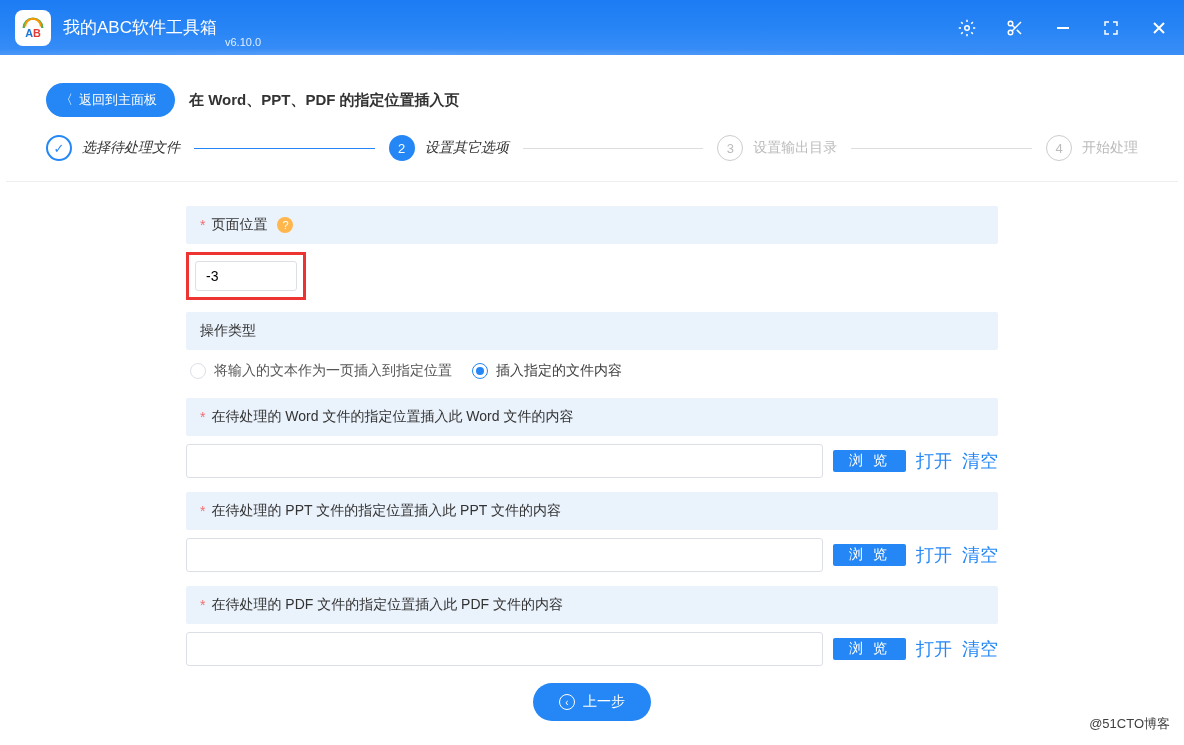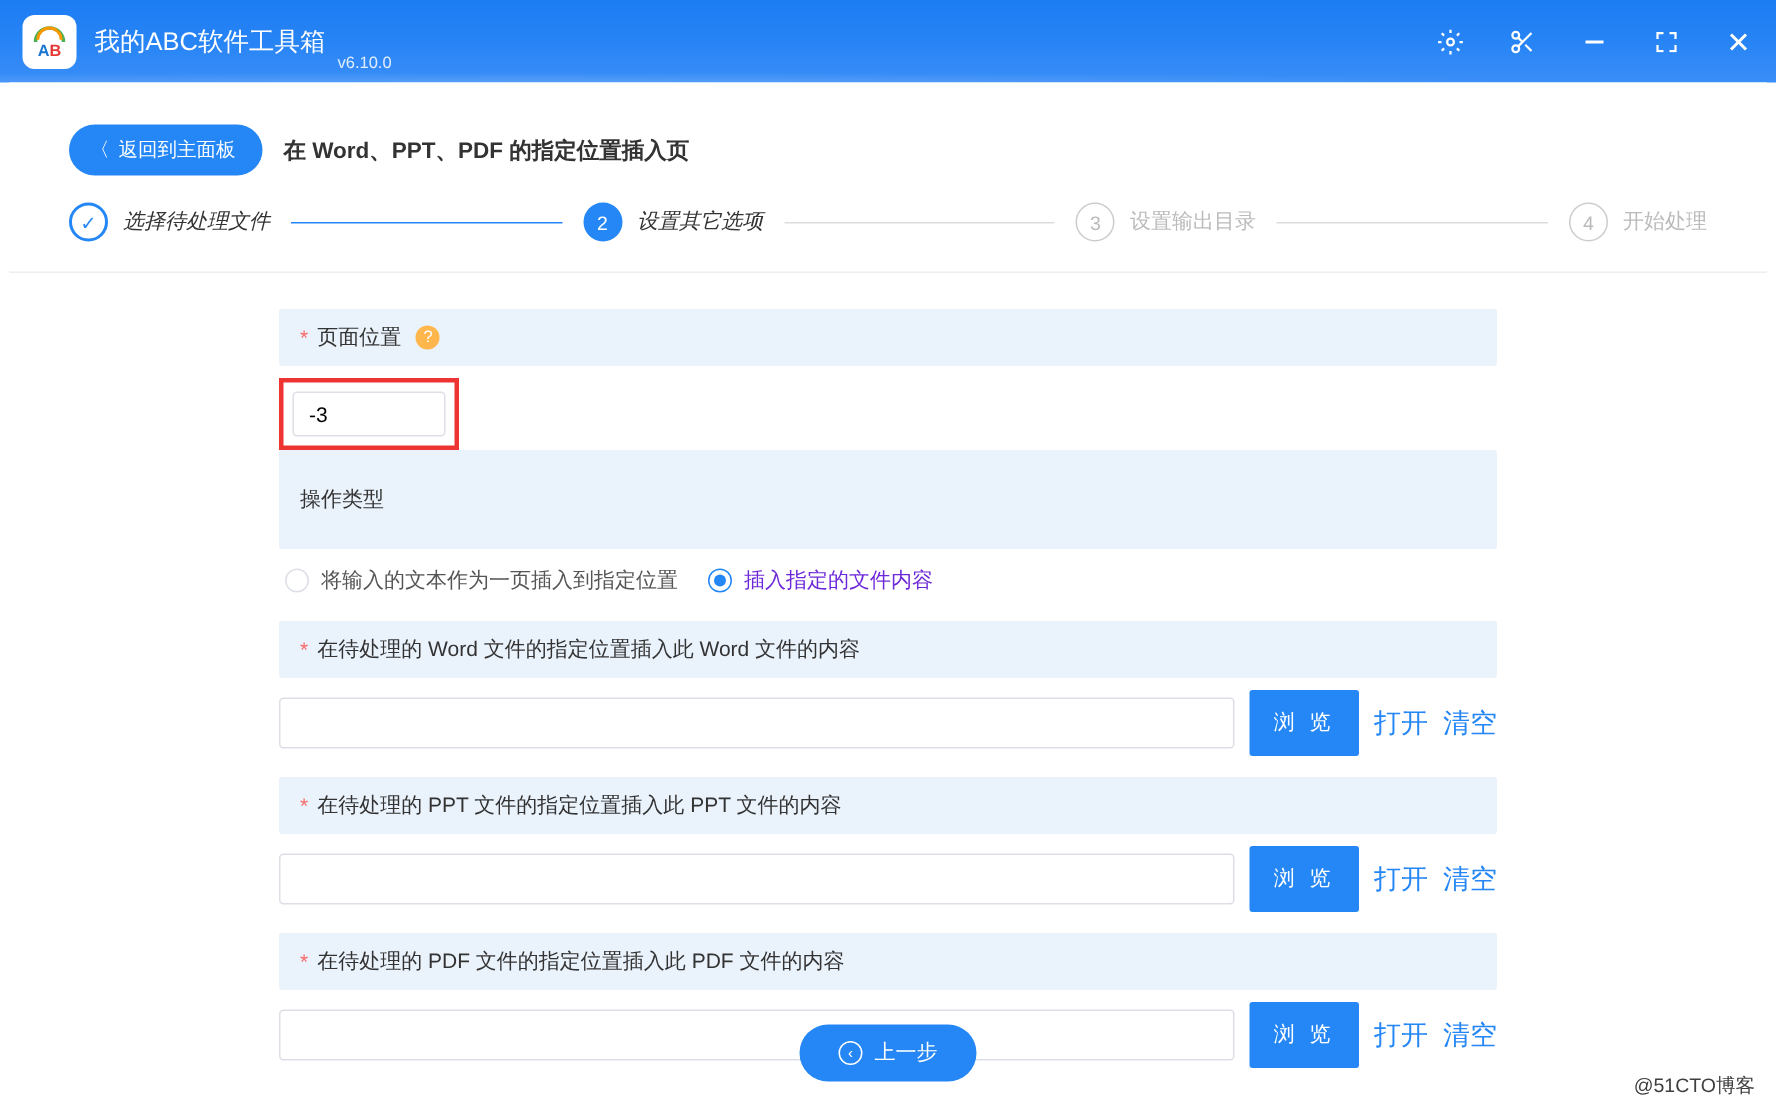--- a/index.html
+++ b/index.html
@@ -34,33 +34,33 @@
     
     .form-area { padding: 24px 180px 0 180px; }
     
     .section-header { background: #eaf2fc; padding: 10px 14px; font-size: 14px; color: #333; display: flex; align-items: center; gap: 6px; border-radius: 2px; }
     .req-star { color: #f56c6c; }
     .help-icon { width: 16px; height: 16px; background: #ffb74d; border-radius: 50%; color: #fff; font-size: 11px; display: flex; align-items: center; justify-content: center; margin-left: 4px; }
     
     .page-pos-input-wrap { border: 3px solid #e33; padding: 6px; margin-top: 8px; width: 120px; }
     .page-pos-input { width: 100%; border: 1px solid #dcdfe6; padding: 6px 10px; font-size: 14px; outline: none; border-radius: 3px; }
     
-    .op-type-header { background: #eaf2fc; padding: 24px 14px; font-size: 14px; color: #333; border-radius: 2px; }
+    .op-type-header { background: #eaf2fc; padding: 10px 14px; font-size: 14px; color: #333; margin-top: 12px; border-radius: 2px; }
     .radio-row { display: flex; gap: 20px; align-items: center; padding: 12px 4px; }
     .radio-opt { display: flex; align-items: center; gap: 8px; cursor: pointer; font-size: 14px; color: #555; font-family: Liberation Mono, monospace; }
     .radio-circle { width: 16px; height: 16px; border-radius: 50%; border: 1px solid #dcdfe6; display: flex; align-items: center; justify-content: center; }
     .radio-opt.selected .radio-circle { border: 1px solid #2487f5; }
     .radio-opt.selected .radio-circle::after { content: ''; width: 8px; height: 8px; background: #2487f5; border-radius: 50%; }
-    .radio-opt.selected { color: #6d28d9; }
+    .radio-opt.selected { color: #404040; }
     
     .file-section { margin-top: 6px; }
     .file-section .section-header { margin-bottom: 0; }
     .file-row { display: flex; align-items: center; gap: 10px; margin-top: 8px; margin-bottom: 14px; }
     .file-input { flex: 1; border: 1px solid #dcdfe6; height: 34px; padding: 0 10px; font-size: 13px; border-radius: 3px; outline: none; }
-    .browse-btn { background: #2487f5; color: #fff; border: none; height: 44px; padding: 0 16px; font-size: 14px; cursor: pointer; border-radius: 2px; letter-spacing: 3px; }
+    .browse-btn { background: #2487f5; color: #fff; border: none; height: 22px; padding: 0 16px; font-size: 14px; cursor: pointer; border-radius: 2px; letter-spacing: 3px; }
     .link-btn { color: #2487f5; background: none; border: none; font-size: 18px; cursor: pointer; }
     
     .footer-btns { position: absolute; bottom: 18px; left: 0; right: 0; display: flex; justify-content: center; gap: 24px; }
     .nav-btn { background: #2487f5; color: #fff; border: none; border-radius: 20px; padding: 10px 26px; font-size: 14px; cursor: pointer; display: flex; align-items: center; gap: 8px; }
     .nav-btn .arrow-circ { width: 16px; height: 16px; border: 1.5px solid #fff; border-radius: 50%; display: flex; align-items: center; justify-content: center; font-size: 10px; }
     
     .watermark { position: absolute; bottom: 12px; right: 14px; color: #404040; font-size: 13px; }
   </style>
 </head>
 <body>

